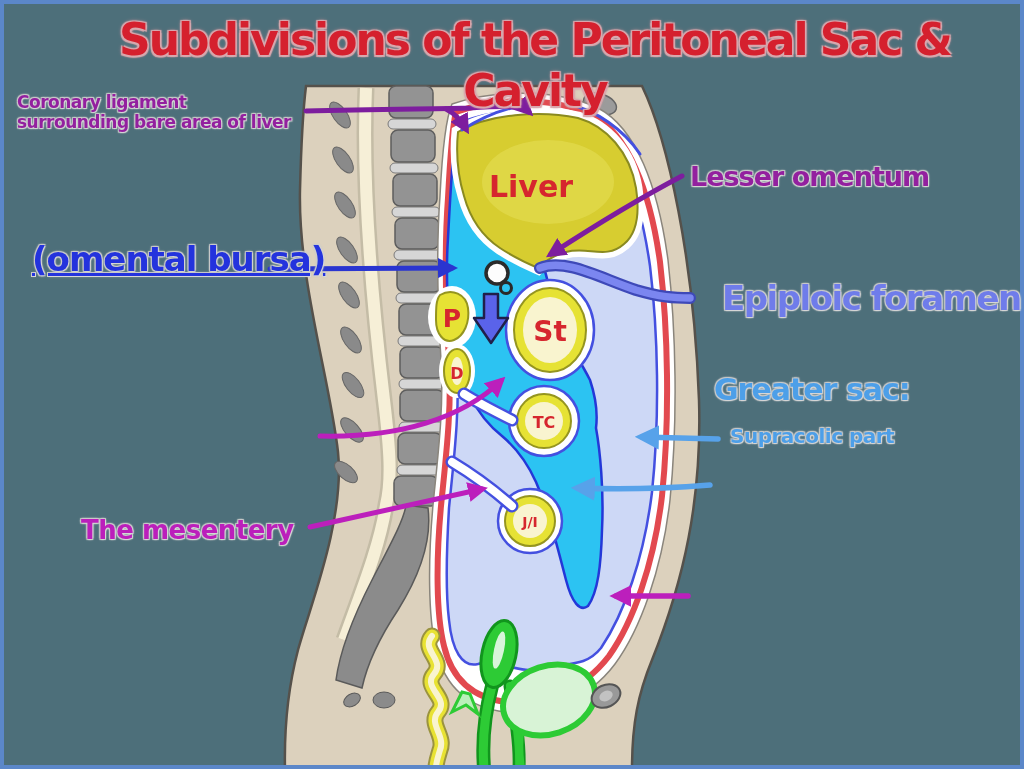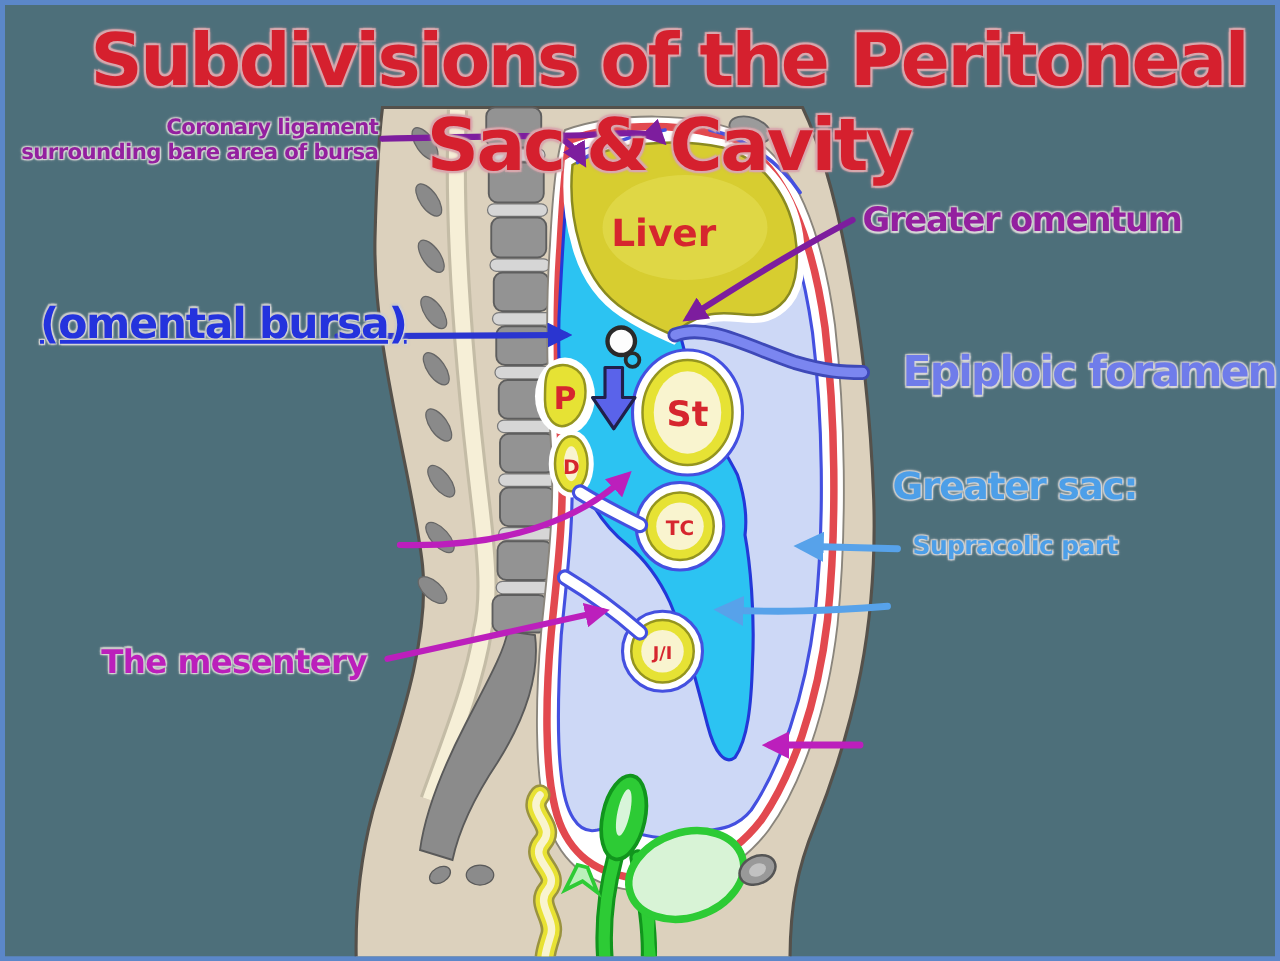--- a/index.html
+++ b/index.html
@@ -10,24 +10,24 @@
   *{margin:0;padding:0;box-sizing:border-box;}
   html,body{width:1024px;height:769px;overflow:hidden;}
   body{font-family:"DejaVu Sans","Liberation Sans",sans-serif;}
   .stage{
     position:relative;width:1024px;height:769px;
     background:var(--bg);
     border:4px solid var(--border);
   }
   .stage svg{position:absolute;left:0;top:0;}
   .lbl{position:absolute;font-weight:bold;white-space:nowrap;
-       text-shadow:1px 1px 1px #d8d8d8,-1px -1px 1px #c9c9c9,1px -1px 1px #d0d0d0,-1px 1px 1px #d0d0d0,0 0 3px #bfbfbf;text-align:right;}
+       text-shadow:1px 1px 1px #d8d8d8,-1px -1px 1px #c9c9c9,1px -1px 1px #d0d0d0,-1px 1px 1px #d0d0d0,0 0 3px #bfbfbf;}
   .title{
     position:absolute;top:10px;left:0;width:100%;text-align:center;
-    font-size:58px;font-weight:bold;letter-spacing:-2px;color:var(--title);
+    font-size:44px;font-weight:bold;letter-spacing:-2px;color:var(--title);
     text-shadow:1.5px 1.5px 1px #d9a8ae,-1.5px -1.5px 1px #d9a8ae,1.5px -1.5px 1px #d9a8ae,-1.5px 1.5px 1px #d9a8ae,0 0 4px #c9939b;
     padding-left:46px;
   }
   .purple{color:var(--purple);}
   .bluelbl{color:var(--bluelbl);}
   .peri{color:var(--peri);}
   .ltblue{color:var(--ltblue);}
   .magenta{color:var(--magenta);}
 </style>
 </head>
@@ -231,28 +231,28 @@
     <path d="M688,596 L616,596" stroke="#bc1fbc" stroke-width="5.5" marker-end="url(#mMag)"></path>
     <path d="M718,439 L642,437" stroke="#57a2ea" stroke-width="5.5" marker-end="url(#mLtb)"></path>
     <path d="M710,485 C660,489 625,490 578,488" stroke="#57a2ea" stroke-width="5.5" marker-end="url(#mLtb)"></path>
   </g>
 </svg>
 
 <div class="title">Subdivisions of the Peritoneal Sac &amp; Cavity</div>
 
 <div class="lbl purple" style="left:13px;top:88px;font-size:17px;line-height:1.2;letter-spacing:-0.5px;">
   <div>Coronary ligament</div>
-  <div>surrounding bare area of bursa</div>
+  <div>surrounding bare area of liver</div>
 </div>
 
 <div class="lbl bluelbl" style="left:28px;top:236px;width:244px;text-align:center;font-size:27px;line-height:1.15;letter-spacing:-1px;">
   <div style="font-size:34px;text-decoration:underline;">(omental bursa)</div>
 </div>
 
-<div class="lbl purple" style="left:686px;top:157px;font-size:27px;letter-spacing:-1px;">Greater omentum</div>
+<div class="lbl purple" style="left:686px;top:157px;font-size:27px;letter-spacing:-1px;">Lesser omentum</div>
 
 <div class="lbl peri" style="left:690px;top:274px;font-size:34px;letter-spacing:-1.5px;padding-left:28px;">Epiploic foramen</div>
 
 <div class="lbl ltblue" style="left:710px;top:368px;font-size:30px;letter-spacing:-1px;">Greater sac:</div>
 
 <div class="lbl ltblue" style="left:726px;top:420px;font-size:20px;letter-spacing:-0.5px;">Supracolic part</div>
 
 
 
 <div class="lbl magenta" style="left:77px;top:511px;font-size:26px;letter-spacing:-0.5px;">The mesentery</div>

